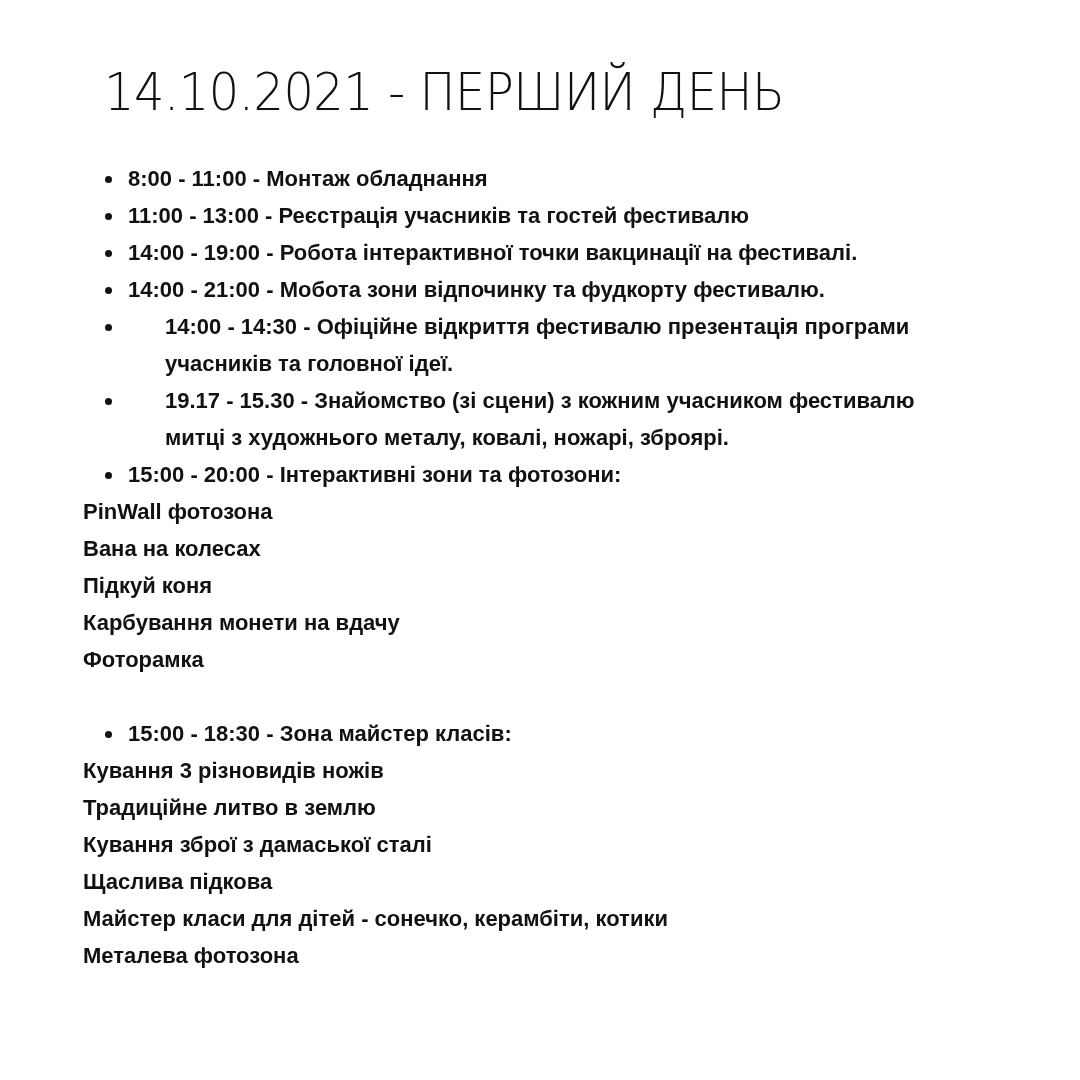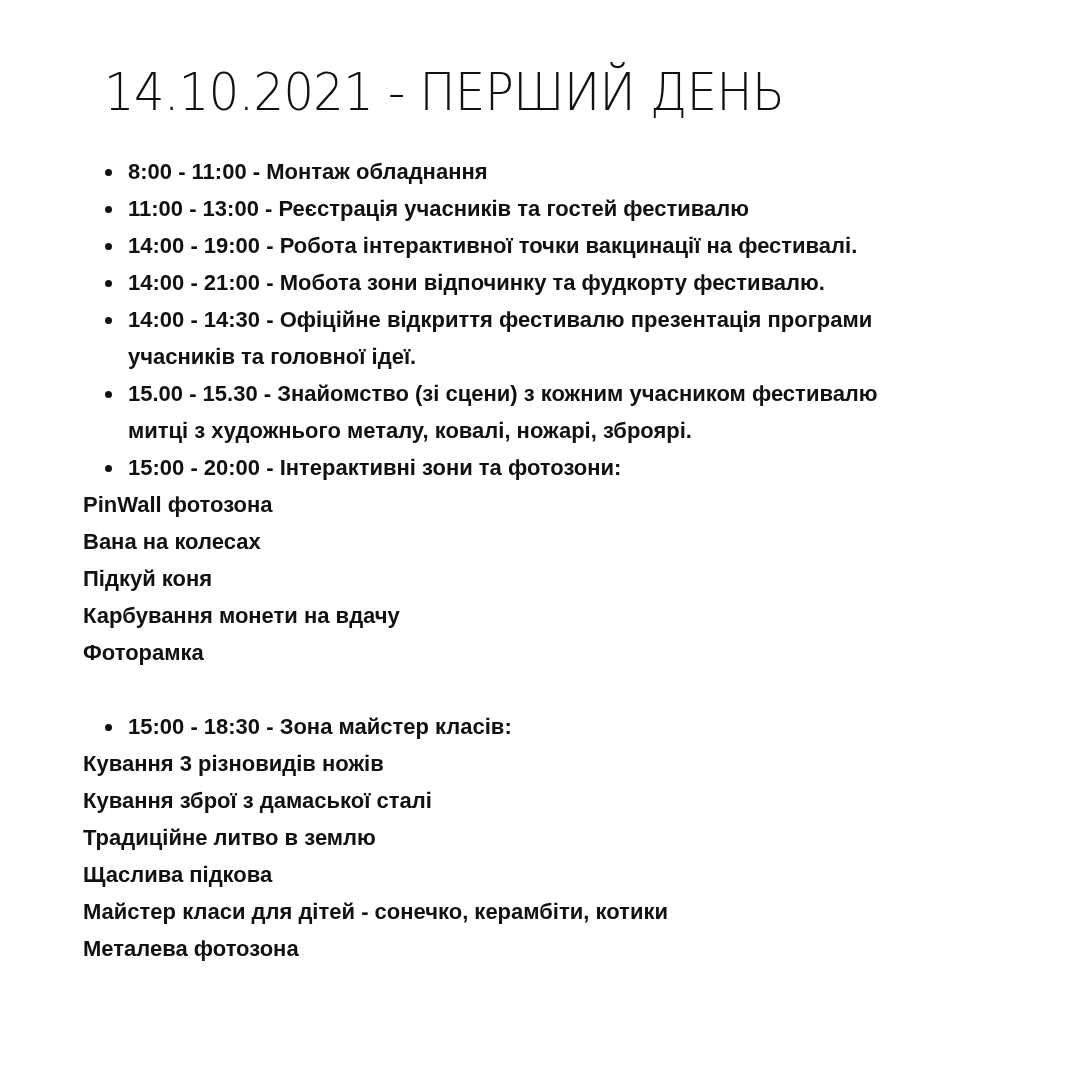--- a/index.html
+++ b/index.html
@@ -8,33 +8,33 @@
     overflow: hidden; color: #111111;
   }
   .title {
     position: absolute; left: 104px; top: 56px;
     font-family: "DejaVu Sans", sans-serif; font-weight: 300;
     font-size: 52px; line-height: 72px; letter-spacing: -0.5px;
     color: #111111; margin: 0; white-space: nowrap;
     transform: scaleX(0.92); transform-origin: left top;
   }
   .content {
-    position: absolute; left: 83px; top: 153px; width: 960px;
+    position: absolute; left: 83px; top: 160px; width: 960px;
     font-family: "Liberation Sans", sans-serif; font-weight: 700;
     font-size: 22px; line-height: 37px; color: #111111;
   }
   ul { margin: 0; padding: 0; list-style: none; }
   li.bullet { position: relative; padding-left: 45px; }
   li.bullet .dot {
     position: absolute; left: 22px; top: 16px; width: 7px; height: 7px;
     border-radius: 50%; background: #111111;
   }
   .plain { padding-left: 0; }
   .spacer { height: 37px; }
-  .nowrap { white-space: nowrap; }
+  .nowrap { white-space: nowrap; margin-left: 37px; }
 </style>
 </head>
 <body>
 
 <h1 class="title">14.10.2021 - ПЕРШИЙ ДЕНЬ</h1>
 
 <div class="content">
   <ul>
     <li class="bullet">
       <span class="dot"></span>
@@ -52,21 +52,21 @@
       <span class="dot"></span>
       <span>14:00 - 21:00 - Мобота зони відпочинку та фудкорту фестивалю.</span>
     </li>
     <li class="bullet">
       <span class="dot"></span>
       <div class="nowrap">14:00 - 14:30 - Офіційне відкриття фестивалю презентація програми</div>
       <div class="nowrap">учасників та головної ідеї.</div>
     </li>
     <li class="bullet">
       <span class="dot"></span>
-      <div class="nowrap">15.00 - 15.30 - Знайомство (зі сцени) з кожним учасником фестивалю</div>
+      <div class="nowrap">19.17 - 15.30 - Знайомство (зі сцени) з кожним учасником фестивалю</div>
       <div class="nowrap">митці з художнього металу, ковалі, ножарі, зброярі.</div>
     </li>
     <li class="bullet">
       <span class="dot"></span>
       <span>15:00 - 20:00 - Інтерактивні зони та фотозони:</span>
     </li>
   </ul>
 
   <div>
     <div class="plain">PinWall фотозона</div>
@@ -80,19 +80,19 @@
 
   <ul>
     <li class="bullet">
       <span class="dot"></span>
       <span>15:00 - 18:30 - Зона майстер класів:</span>
     </li>
   </ul>
 
   <div>
     <div class="plain">Кування 3 різновидів ножів</div>
+    <div class="plain">Традиційне литво в землю</div>
     <div class="plain">Кування зброї з дамаської сталі</div>
-    <div class="plain">Традиційне литво в землю</div>
     <div class="plain">Щаслива підкова</div>
     <div class="plain">Майстер класи для дітей - сонечко, керамбіти, котики</div>
     <div class="plain">Металева фотозона</div>
   </div>
 </div>
 
 </body></html>

